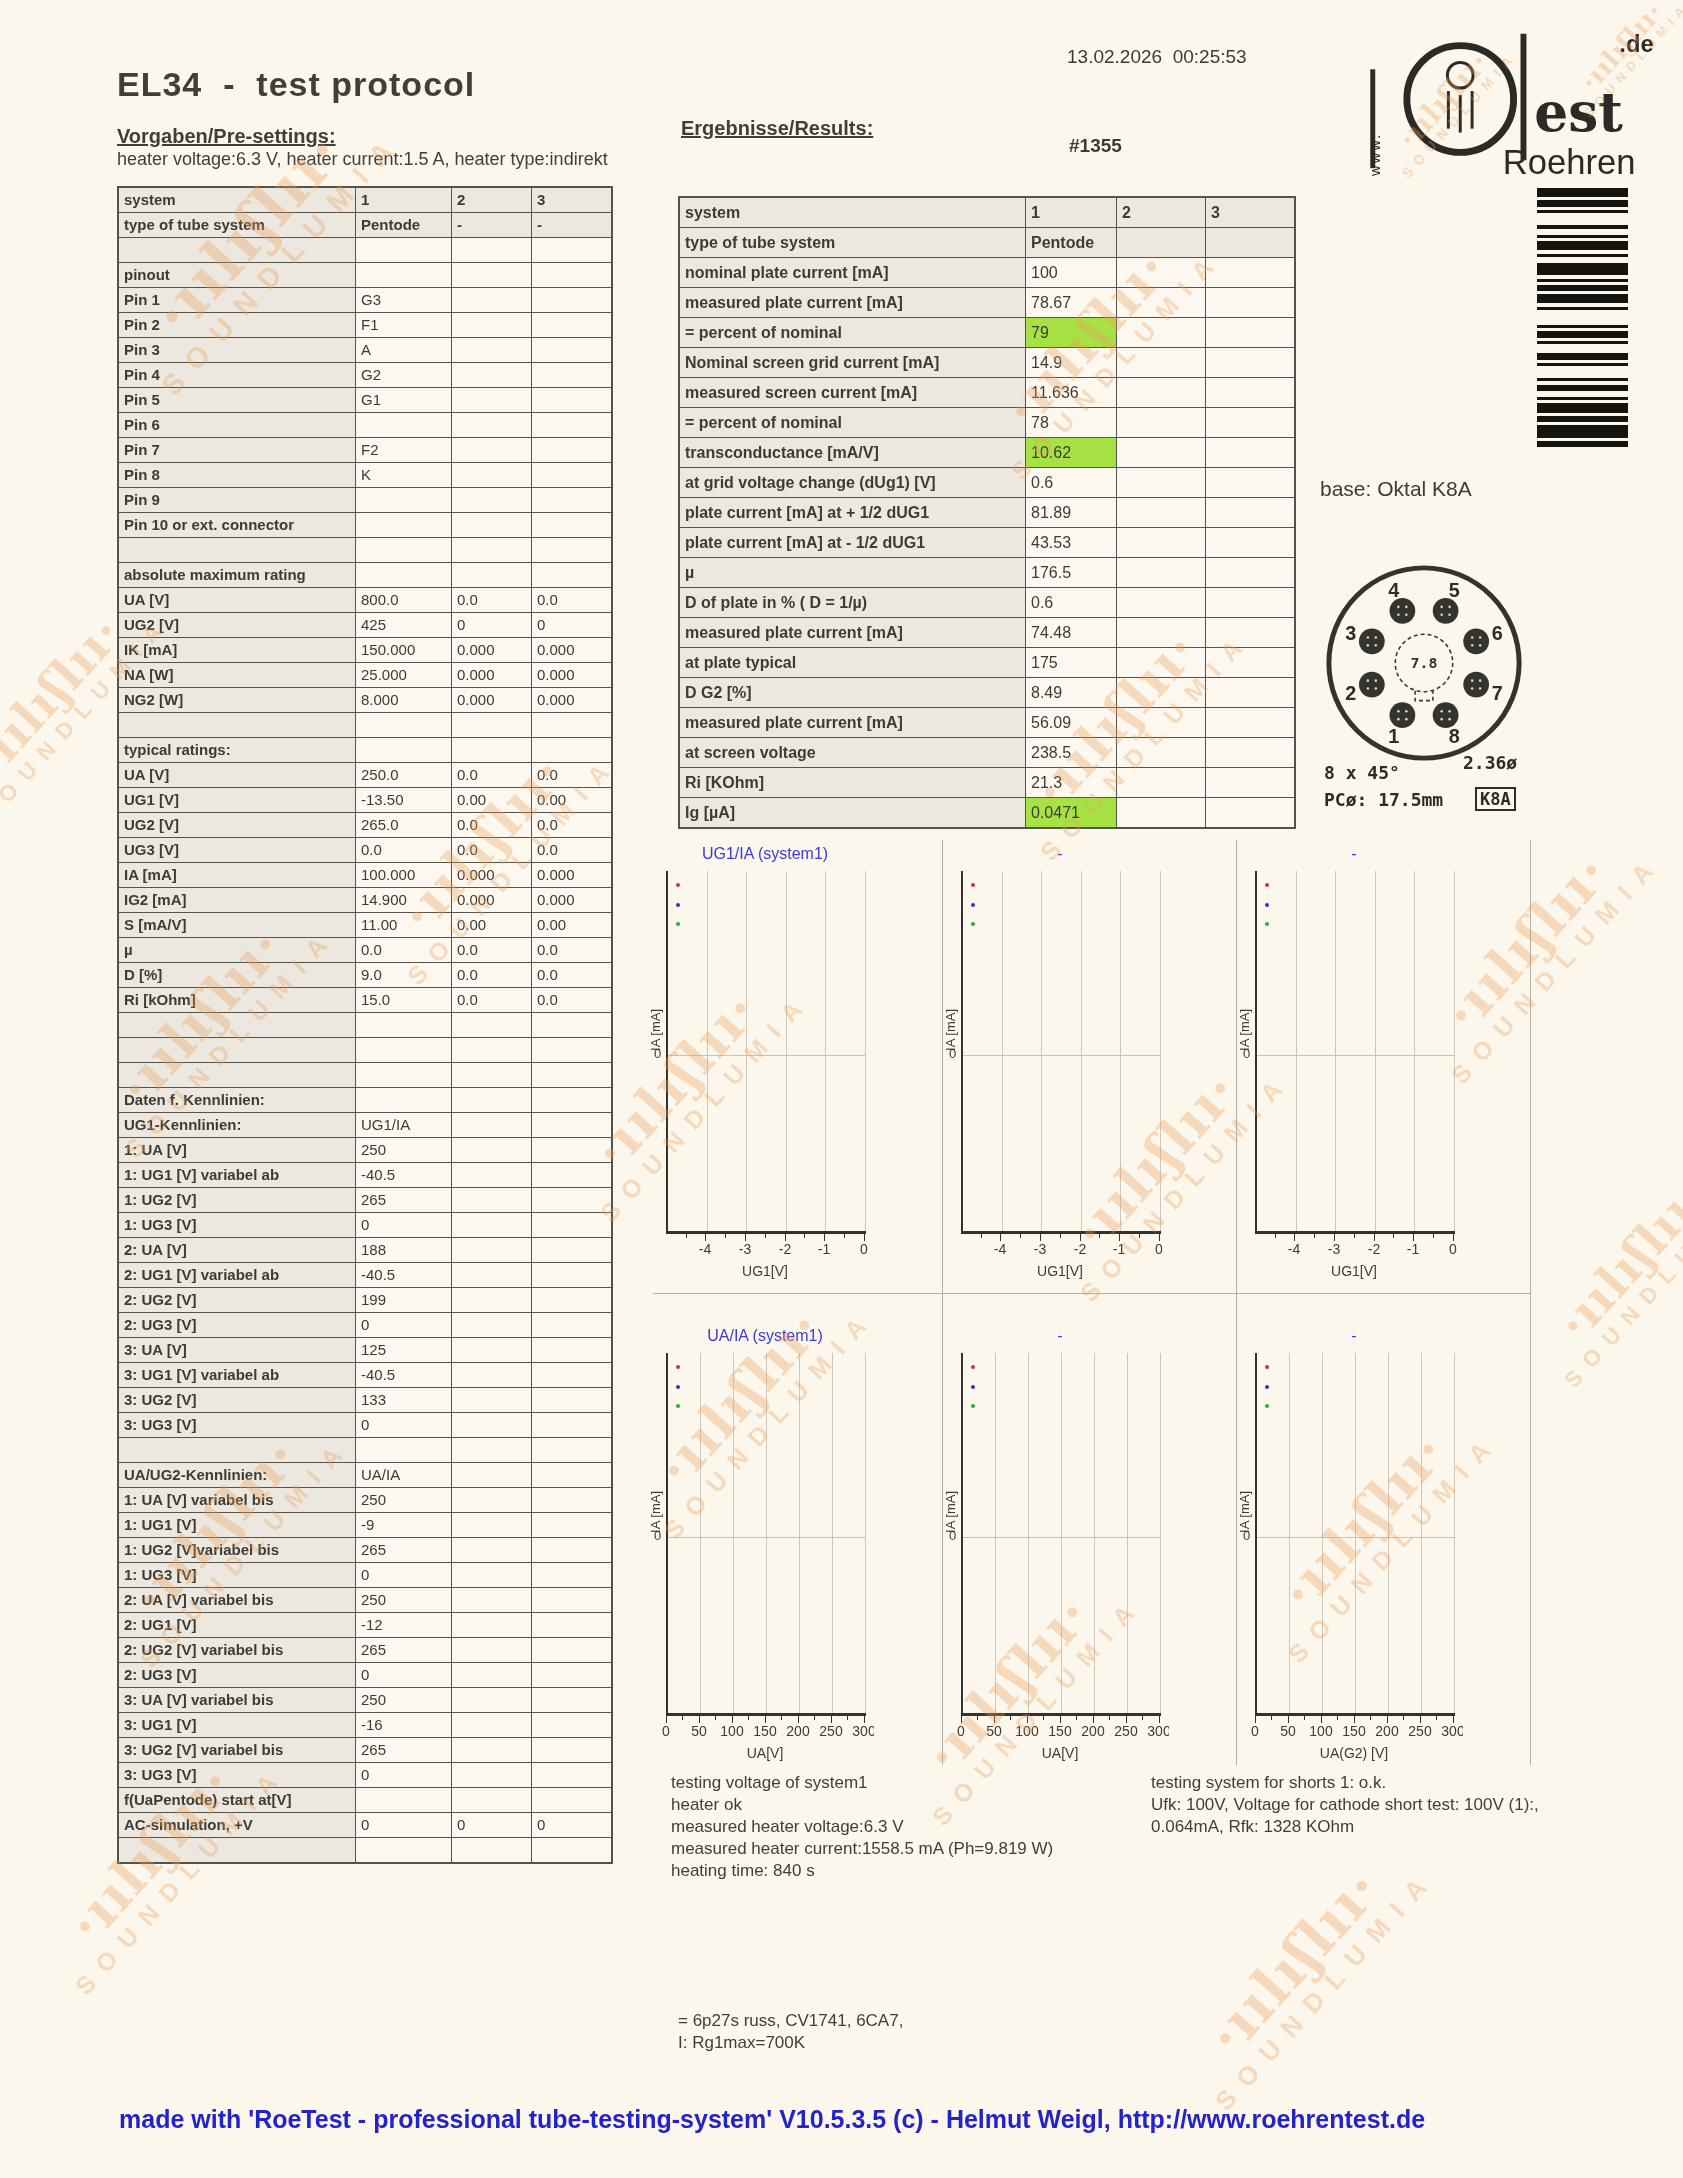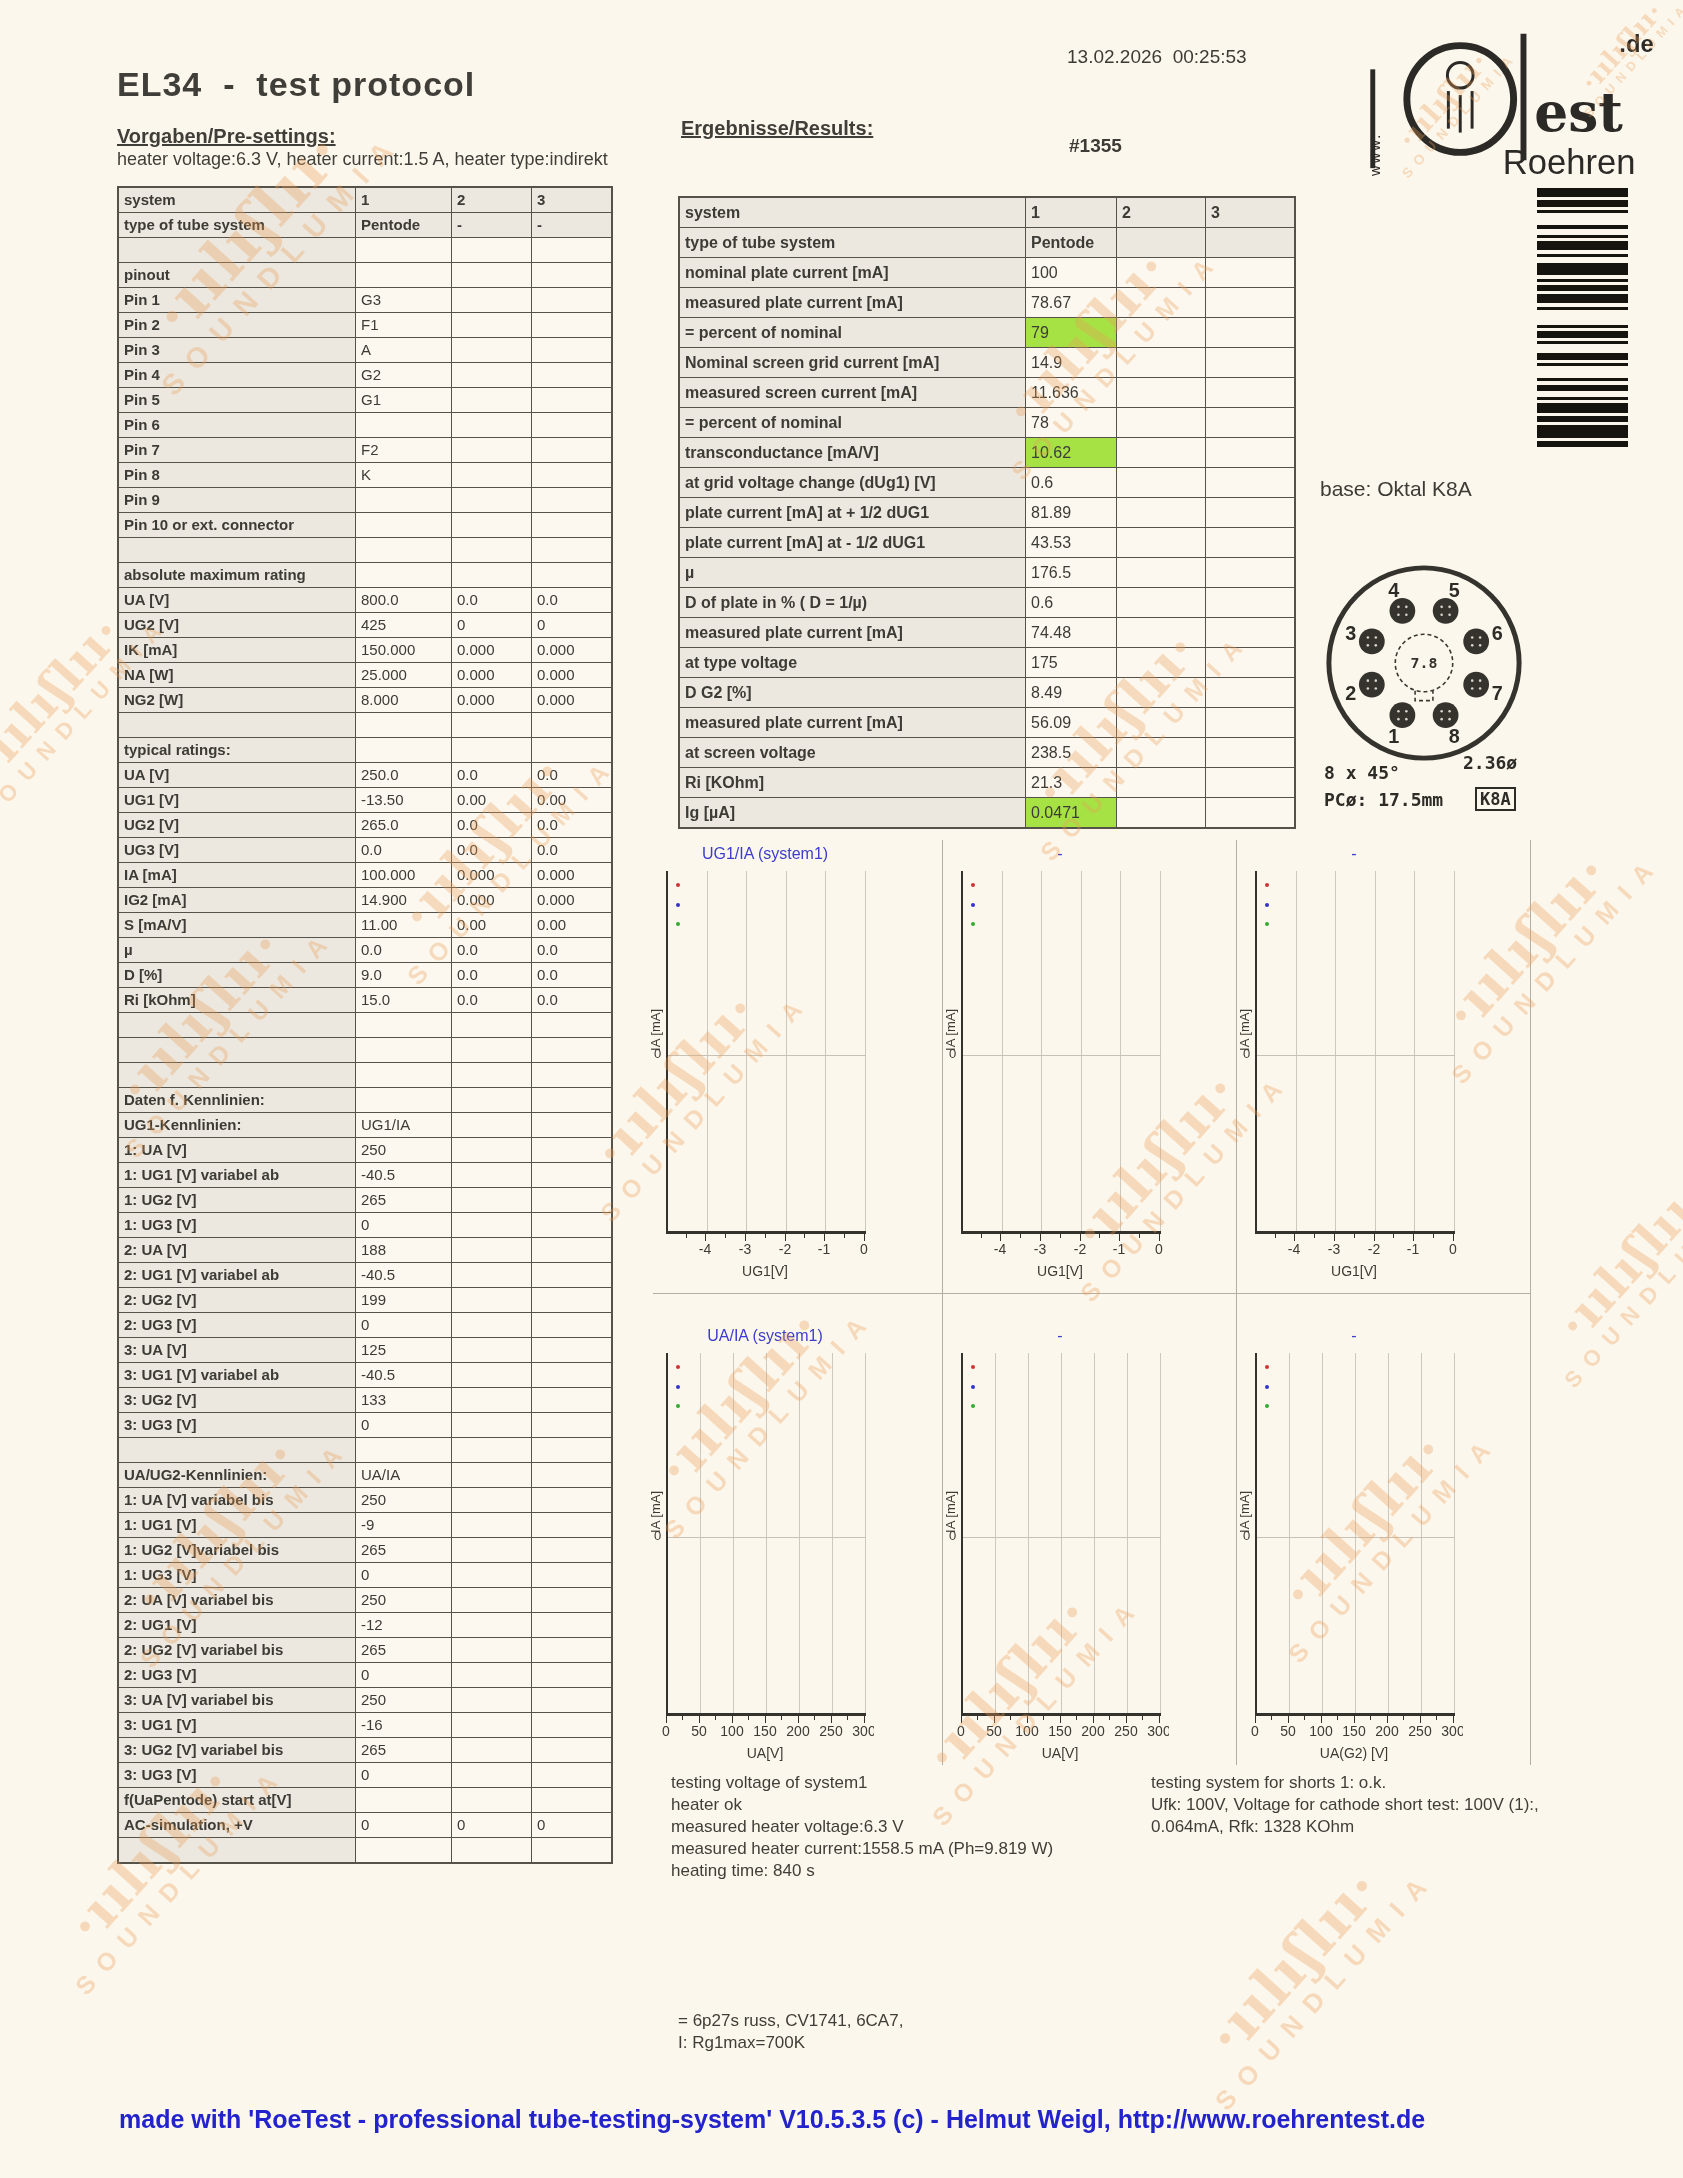--- a/index.html
+++ b/index.html
@@ -396,21 +396,21 @@
       <div class="vc"></div>
       <div class="vc"></div>
       <div class="lc">D of plate in % ( D = 1/µ)</div>
       <div class="vc">0.6</div>
       <div class="vc"></div>
       <div class="vc"></div>
       <div class="lc">measured plate current [mA]</div>
       <div class="vc">74.48</div>
       <div class="vc"></div>
       <div class="vc"></div>
-      <div class="lc">at type voltage</div>
+      <div class="lc">at plate typical</div>
       <div class="vc">175</div>
       <div class="vc"></div>
       <div class="vc"></div>
       <div class="lc">D G2 [%]</div>
       <div class="vc">8.49</div>
       <div class="vc"></div>
       <div class="vc"></div>
       <div class="lc">measured plate current [mA]</div>
       <div class="vc">56.09</div>
       <div class="vc"></div>

